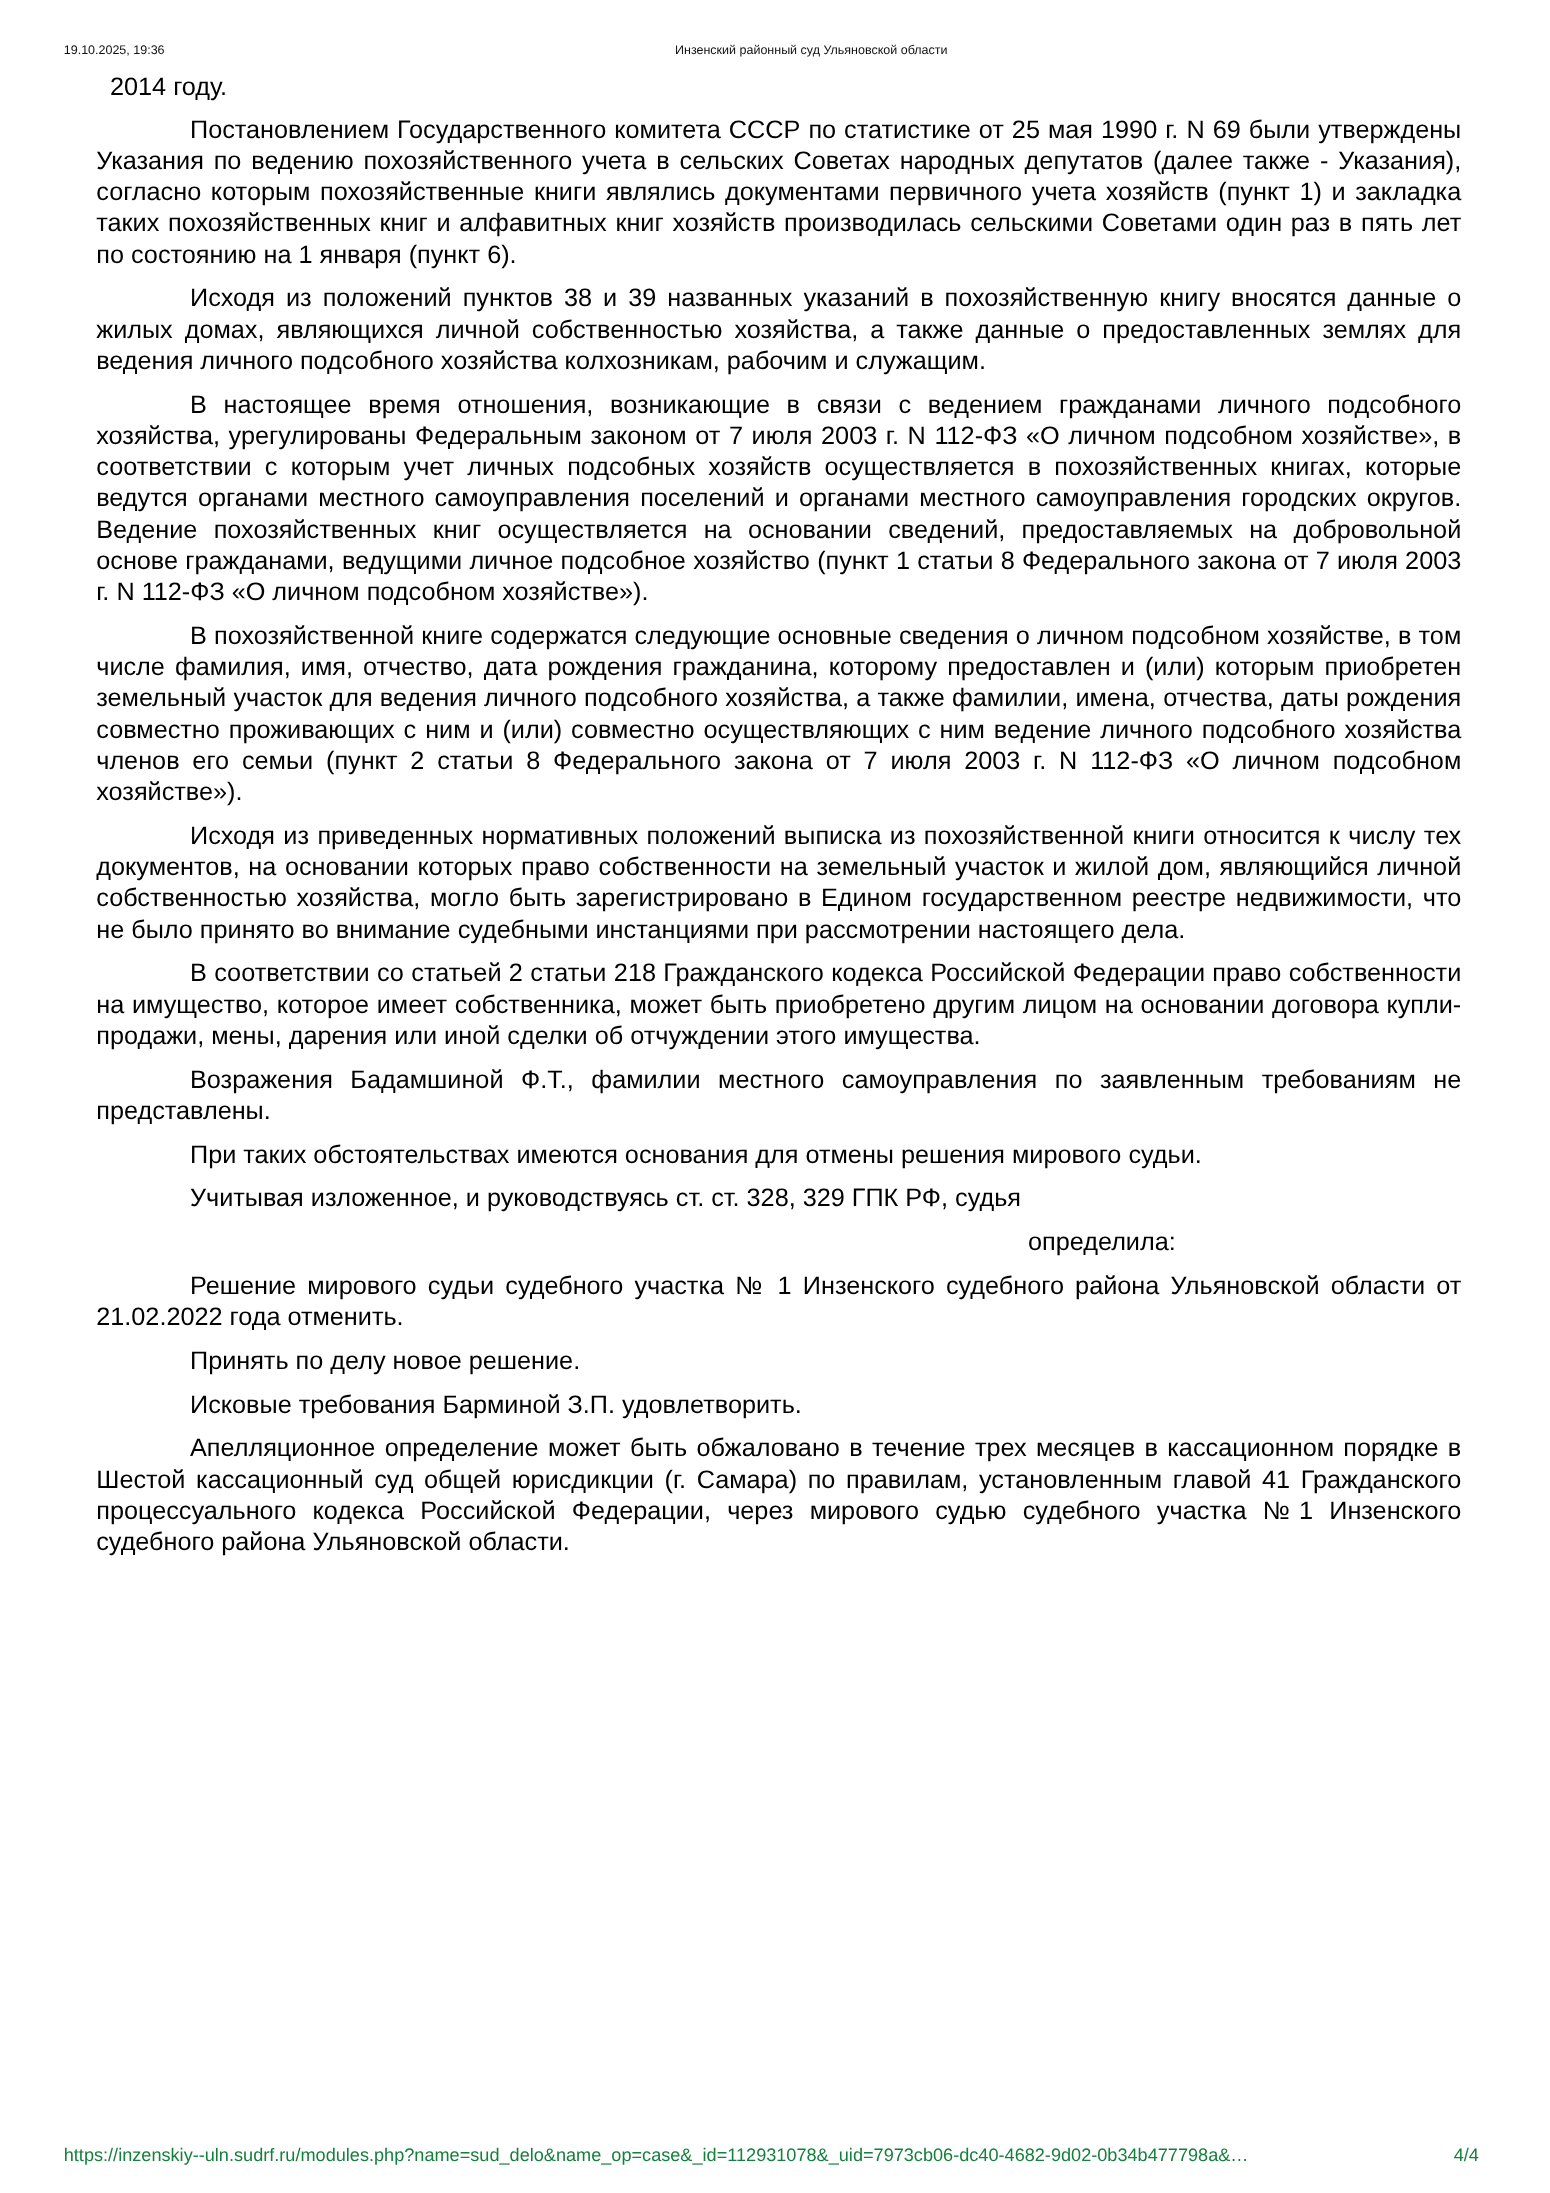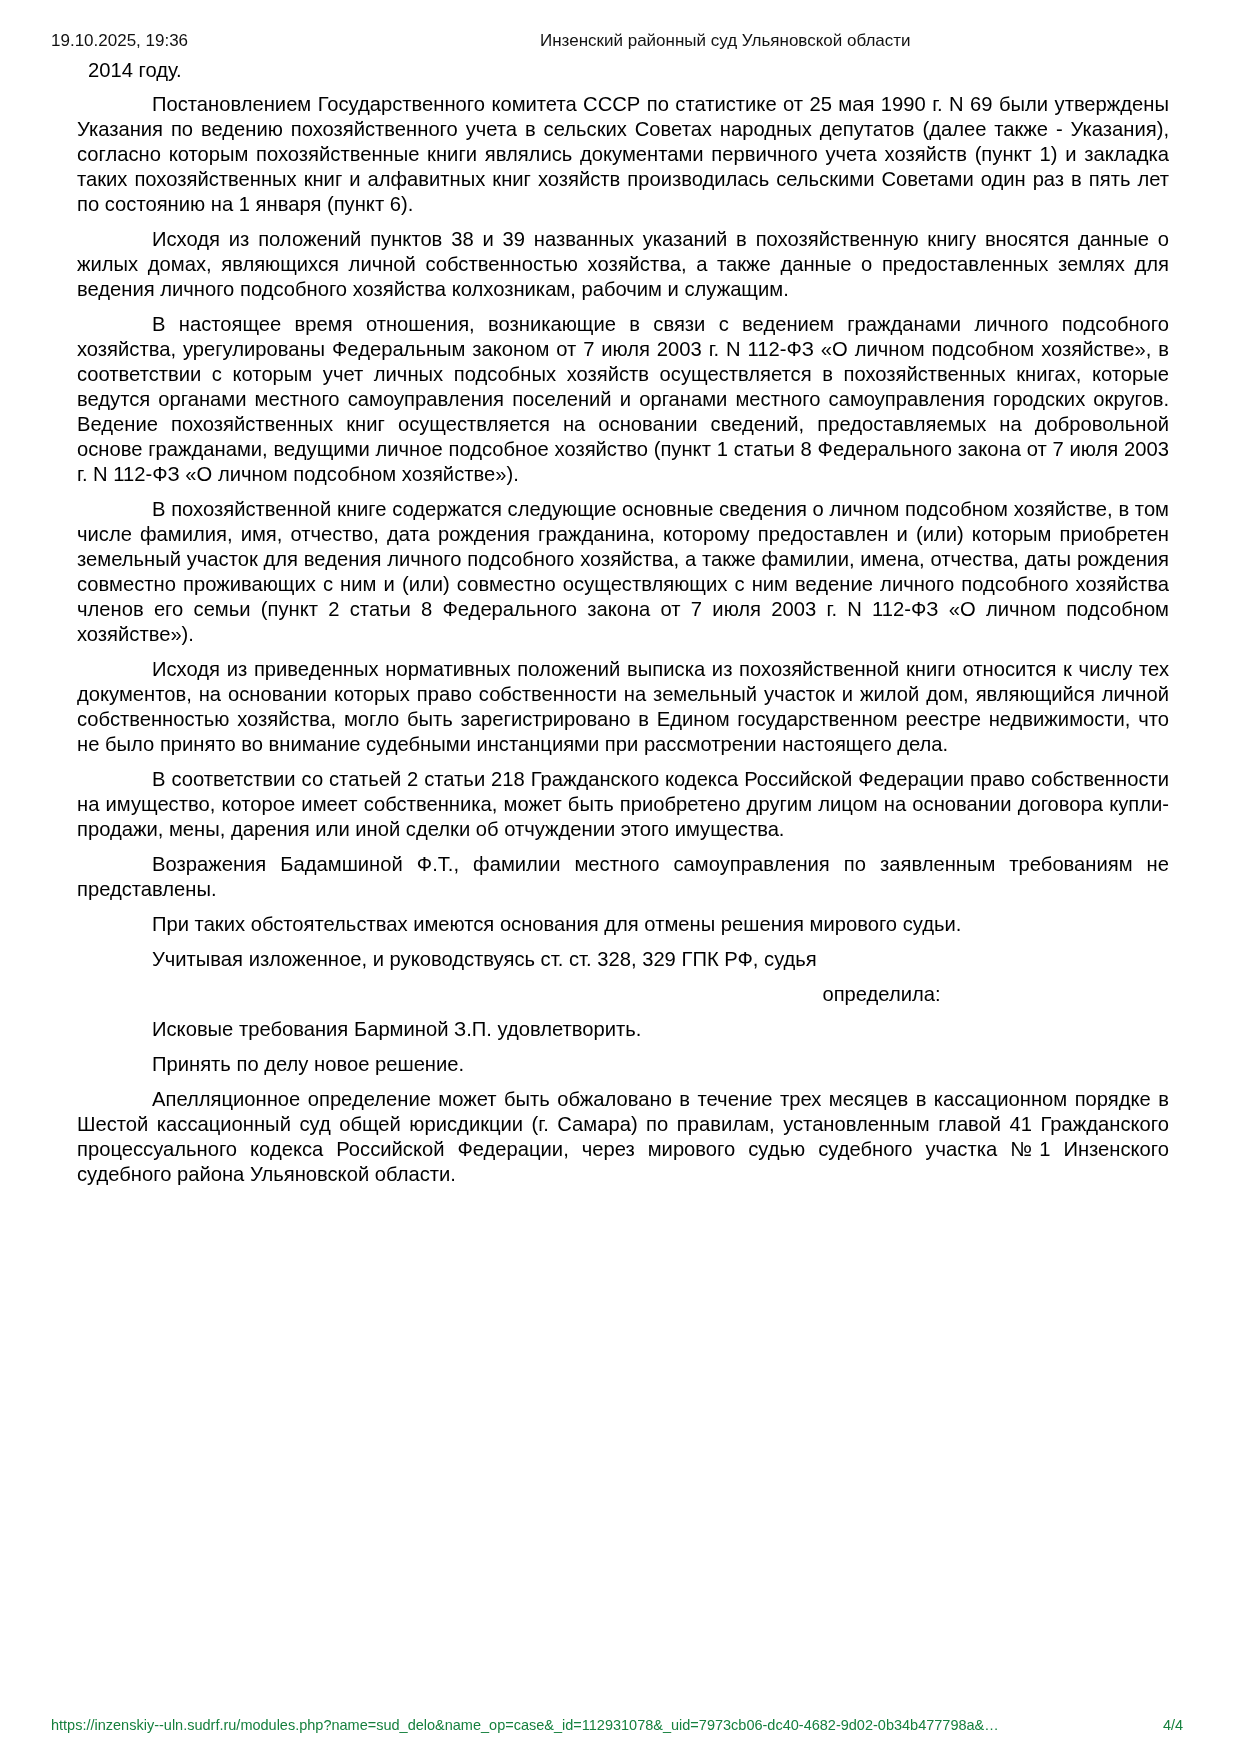--- a/index.html
+++ b/index.html
@@ -7,21 +7,21 @@
     width: 1240px;
     height: 1754px;
     position: relative;
     overflow: hidden;
     font-family: "Liberation Sans", sans-serif;
     color: #000000;
   }
   .hdr {
     position: absolute;
     top: 32px;
-    font-size: 17px;
+    font-size: 10px;
     line-height: 18px;
     color: #111;
   }
   .hdr-date { left: 51px; }
   .hdr-title { left: 540px; }
   .content {
     position: absolute;
     left: 77px;
     top: 58px;
     width: 1092px;
@@ -58,19 +58,20 @@
   <p>Постановлением Государственного комитета СССР по статистике от 25 мая 1990 г. N 69 были утверждены Указания по ведению похозяйственного учета в сельских Советах народных депутатов (далее также - Указания), согласно которым похозяйственные книги являлись документами первичного учета хозяйств (пункт 1) и закладка таких похозяйственных книг и алфавитных книг хозяйств производилась сельскими Советами один раз в пять лет по состоянию на 1 января (пункт 6).</p>
   <p>Исходя из положений пунктов 38 и 39 названных указаний в похозяйственную книгу вносятся данные о жилых домах, являющихся личной собственностью хозяйства, а также данные о предоставленных землях для ведения личного подсобного хозяйства колхозникам, рабочим и служащим.</p>
   <p>В настоящее время отношения, возникающие в связи с ведением гражданами личного подсобного хозяйства, урегулированы Федеральным законом от 7 июля 2003 г. N 112-ФЗ «О личном подсобном хозяйстве», в соответствии с которым учет личных подсобных хозяйств осуществляется в похозяйственных книгах, которые ведутся органами местного самоуправления поселений и органами местного самоуправления городских округов. Ведение похозяйственных книг осуществляется на основании сведений, предоставляемых на добровольной основе гражданами, ведущими личное подсобное хозяйство (пункт 1 статьи 8 Федерального закона от 7 июля 2003 г. N 112-ФЗ «О личном подсобном хозяйстве»).</p>
   <p>В похозяйственной книге содержатся следующие основные сведения о личном подсобном хозяйстве, в том числе фамилия, имя, отчество, дата рождения гражданина, которому предоставлен и (или) которым приобретен земельный участок для ведения личного подсобного хозяйства, а также фамилии, имена, отчества, даты рождения совместно проживающих с ним и (или) совместно осуществляющих с ним ведение личного подсобного хозяйства членов его семьи (пункт 2 статьи 8 Федерального закона от 7 июля 2003 г. N 112-ФЗ «О личном подсобном хозяйстве»).</p>
   <p>Исходя из приведенных нормативных положений выписка из похозяйственной книги относится к числу тех документов, на основании которых право собственности на земельный участок и жилой дом, являющийся личной собственностью хозяйства, могло быть зарегистрировано в Едином государственном реестре недвижимости, что не было принято во внимание судебными инстанциями при рассмотрении настоящего дела.</p>
   <p>В соответствии со статьей 2 статьи 218 Гражданского кодекса Российской Федерации право собственности на имущество, которое имеет собственника, может быть приобретено другим лицом на основании договора купли-продажи, мены, дарения или иной сделки об отчуждении этого имущества.</p>
   <p>Возражения Бадамшиной Ф.Т., фамилии местного самоуправления по заявленным требованиям не представлены.</p>
   <p class="single">При таких обстоятельствах имеются основания для отмены решения мирового судьи.</p>
   <p class="single">Учитывая изложенное, и руководствуясь ст. ст. 328, 329 ГПК РФ, судья</p>
   <p class="center">определила:</p>
+  <p>Решение мирового судьи судебного участка № 1 Инзенского судебного района Ульяновской области от 21.02.2022 года отменить.</p>
+  <p class="single">Принять по делу новое решение.</p>
   <p class="single">Исковые требования Барминой З.П. удовлетворить.</p>
-  <p class="single">Принять по делу новое решение.</p>
   <p>Апелляционное определение может быть обжаловано в течение трех месяцев в кассационном порядке в Шестой кассационный суд общей юрисдикции (г. Самара) по правилам, установленным главой 41 Гражданского процессуального кодекса Российской Федерации, через мирового судью судебного участка №1 Инзенского судебного района Ульяновской области.</p>
 </div>
 
 <div class="ftr ftr-url">https://inzenskiy--uln.sudrf.ru/modules.php?name=sud_delo&amp;name_op=case&amp;_id=112931078&amp;_uid=7973cb06-dc40-4682-9d02-0b34b477798a&amp;…</div>
 <div class="ftr ftr-page">4/4</div>
 
 </body></html>

